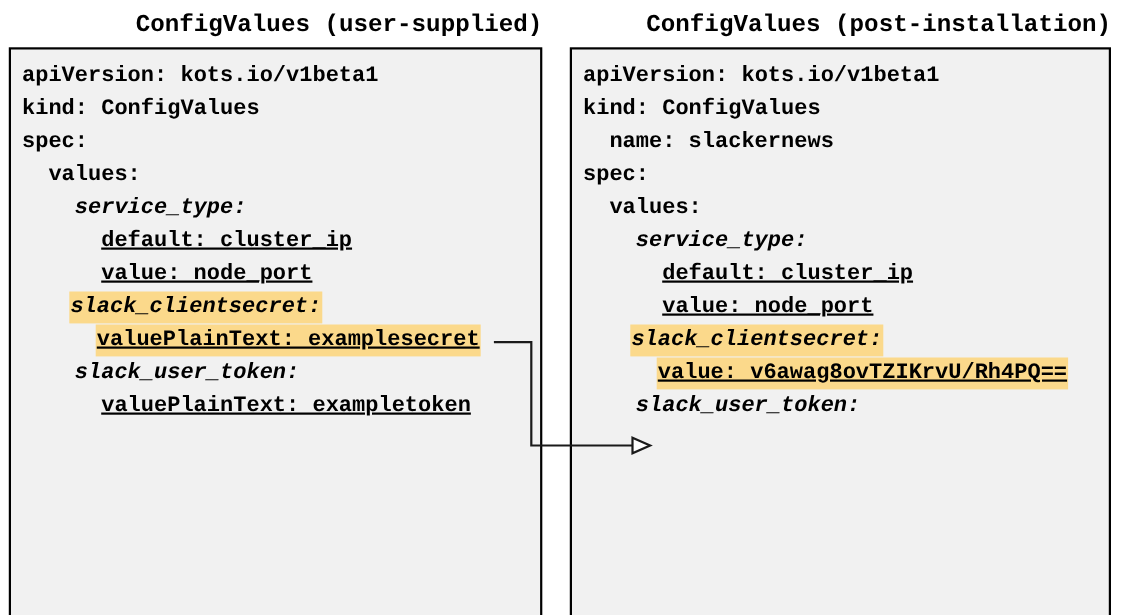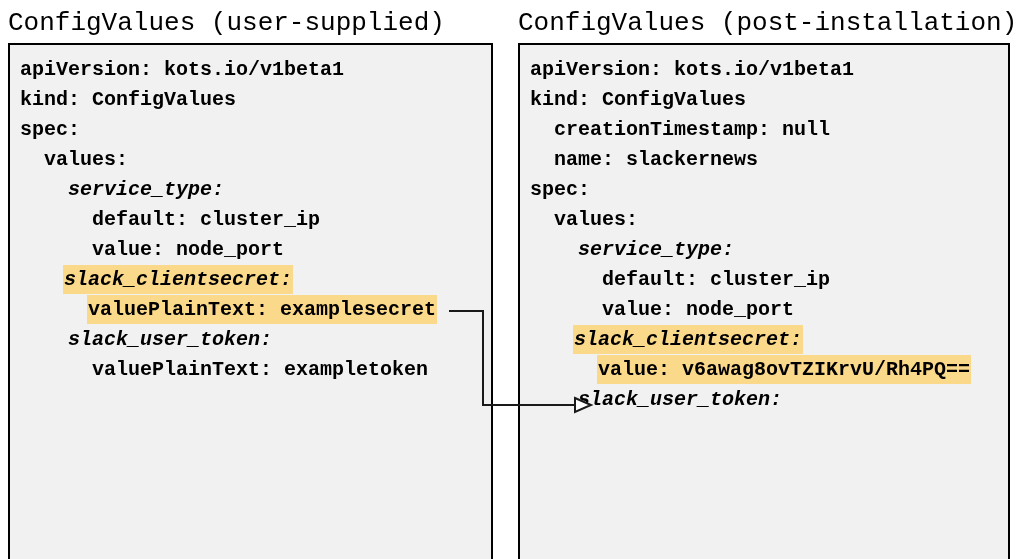--- a/index.html
+++ b/index.html
@@ -13,23 +13,23 @@
     height: 559px;
     overflow: hidden;
     font-family: "Liberation Mono", "DejaVu Sans Mono", monospace;
     color: var(--text-color, #000);
   }
   .panel-title {
     position: absolute;
     top: 8px;
     height: 30px;
     line-height: 30px;
-    text-align: left;
-    font-size: 26px;
-    font-weight: normal;
+    text-align: right;
+    font-size: 22px;
+    font-weight: bold;
     white-space: pre;
   }
   .panel-title.left  { left: 8px;   width: 485px; }
   .panel-title.right { left: 518px; width: 492px; }
 
   .panel {
     position: absolute;
     top: 43px;
     height: 519px;
     box-sizing: border-box;
@@ -45,21 +45,21 @@
   .line {
     height: 30px;
     line-height: 30px;
     font-size: 20px;
     font-weight: bold;
     white-space: pre;
   }
   .ind0 { padding-left: 0; }
   .ind1 { padding-left: 24px; }
   .ind2 { padding-left: 48px; font-style: italic; }
-  .ind3 { padding-left: 72px; }
+  .ind3 { padding-left: 72px; text-decoration: underline; }
 
   .hl {
     background: var(--highlight-color, #fbd98b);
     padding: 3px 1px;
     margin-left: -5px;
   }
 
   svg.arrow-overlay {
     position: absolute;
     left: 0;
@@ -100,21 +100,20 @@
       <div class="line ind3"><span class="hl">valuePlainText: examplesecret</span></div>
       <div class="line ind2"><span>slack_user_token:</span></div>
       <div class="line ind3"><span>valuePlainText: exampletoken</span></div>
     </div>
 </div>
 
 <div class="panel right">
   <div class="code">
       <div class="line ind0"><span>apiVersion: kots.io/v1beta1</span></div>
       <div class="line ind0"><span>kind: ConfigValues</span></div>
-      <div class="line ind1"><span>creationTimestamp: null</span></div>
       <div class="line ind1"><span>name: slackernews</span></div>
       <div class="line ind0"><span>spec:</span></div>
       <div class="line ind1"><span>values:</span></div>
       <div class="line ind2"><span>service_type:</span></div>
       <div class="line ind3"><span>default: cluster_ip</span></div>
       <div class="line ind3"><span>value: node_port</span></div>
       <div class="line ind2"><span class="hl">slack_clientsecret:</span></div>
       <div class="line ind3"><span class="hl">value: v6awag8ovTZIKrvU/Rh4PQ==</span></div>
       <div class="line ind2"><span>slack_user_token:</span></div>
     </div>

